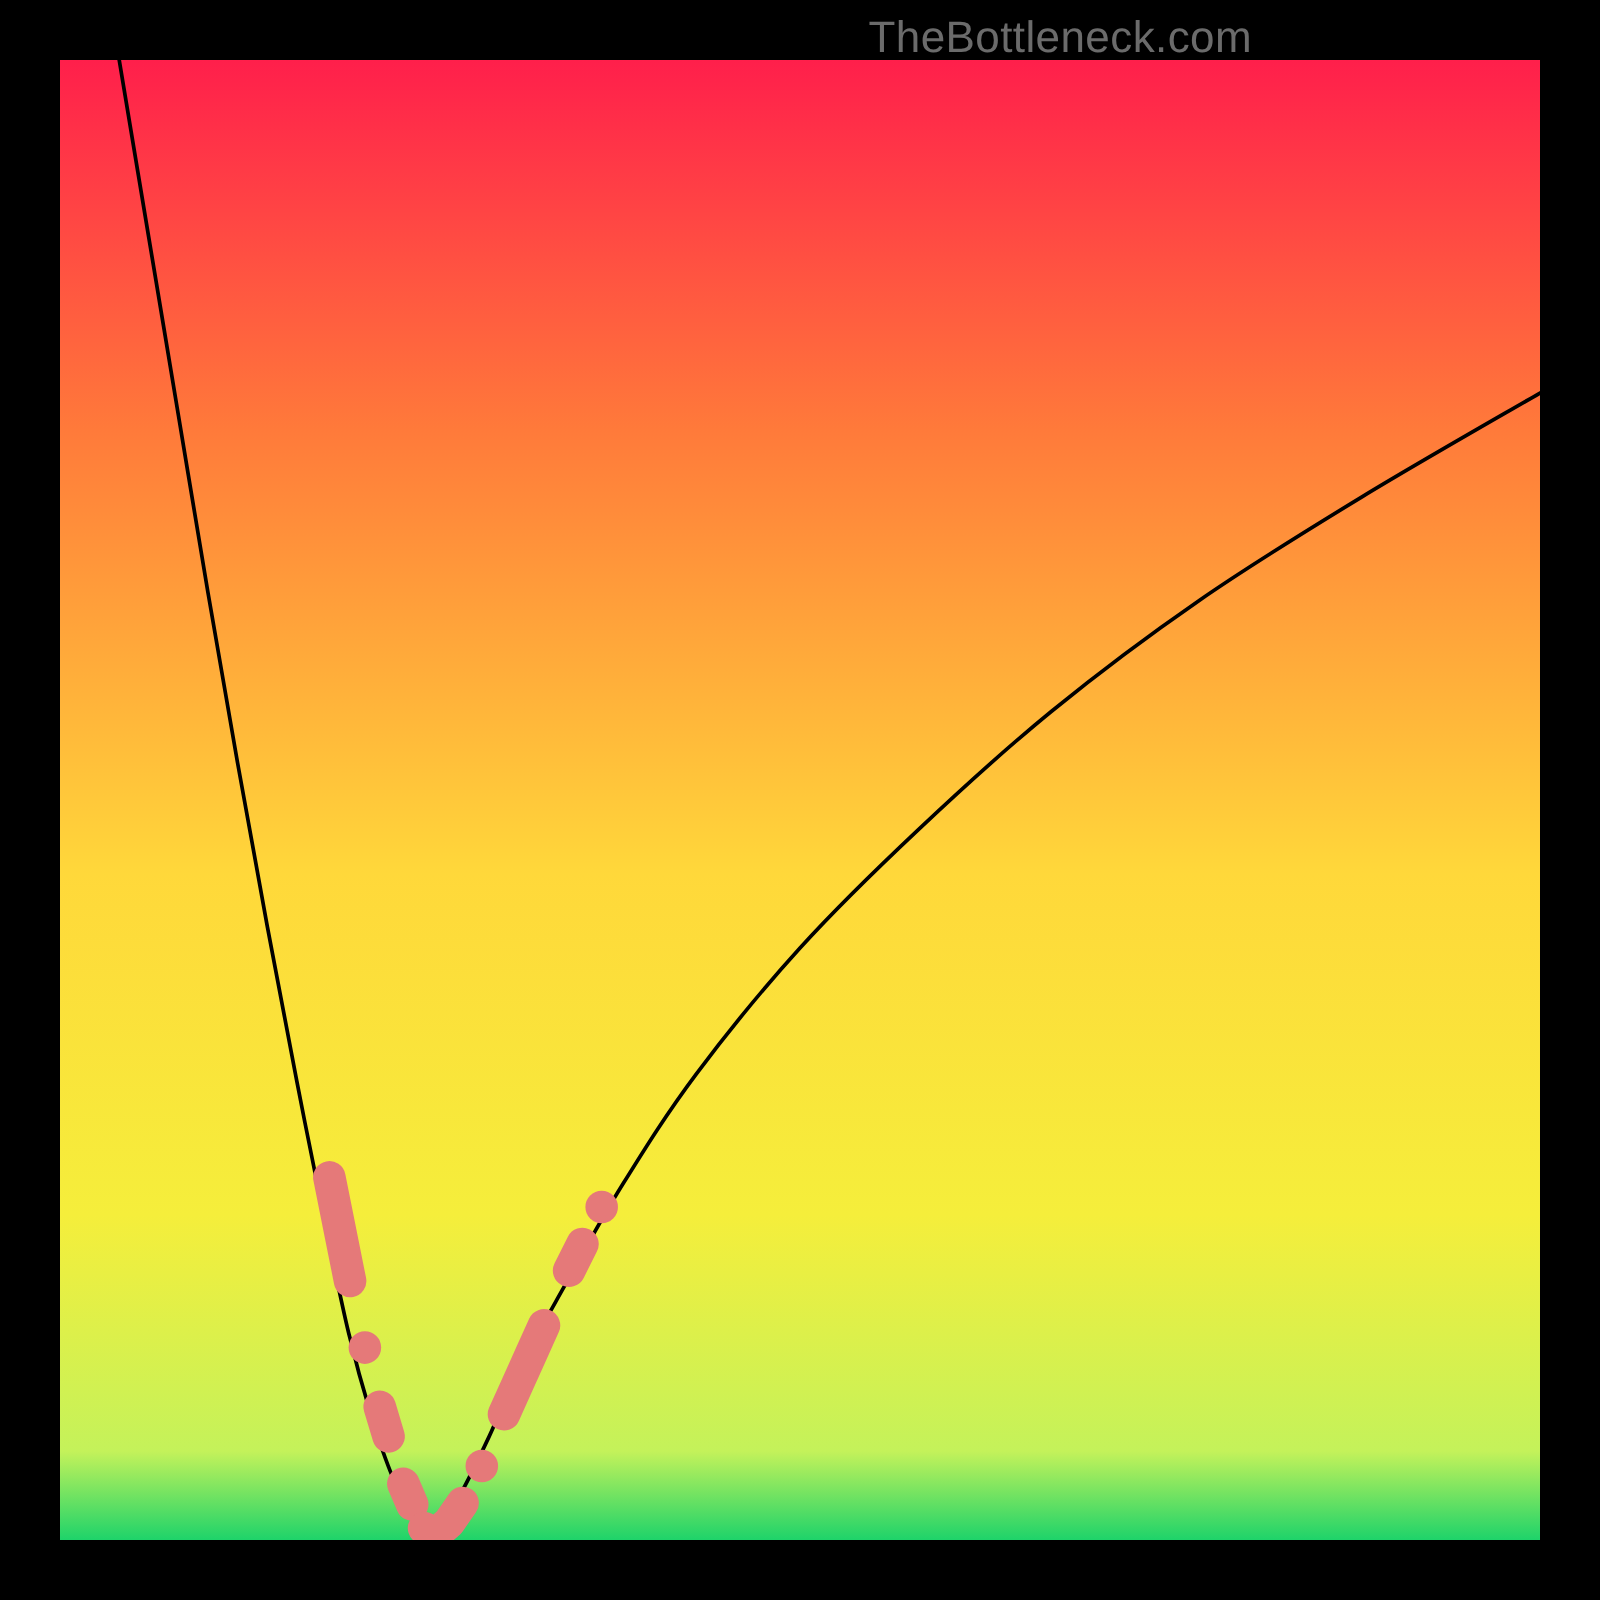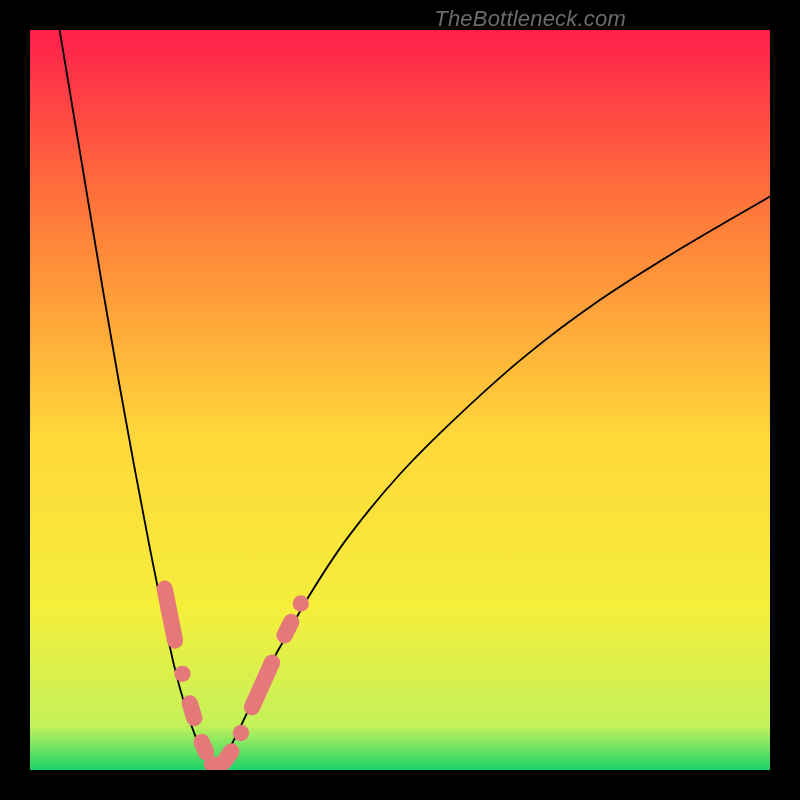--- a/index.html
+++ b/index.html
@@ -10,21 +10,20 @@
     background: #000;
     overflow: hidden;
   }
   .frame {
     position: absolute;
     left: 0;
     top: 0;
     width: 644px;
     height: 800px;
     background: #000;
-    font-style: italic;
   }
   .plot {
     position: absolute;
     left: 30px;
     top: 30px;
     width: 740px;
     height: 740px;
     overflow: hidden;
   }
   .gradient {

